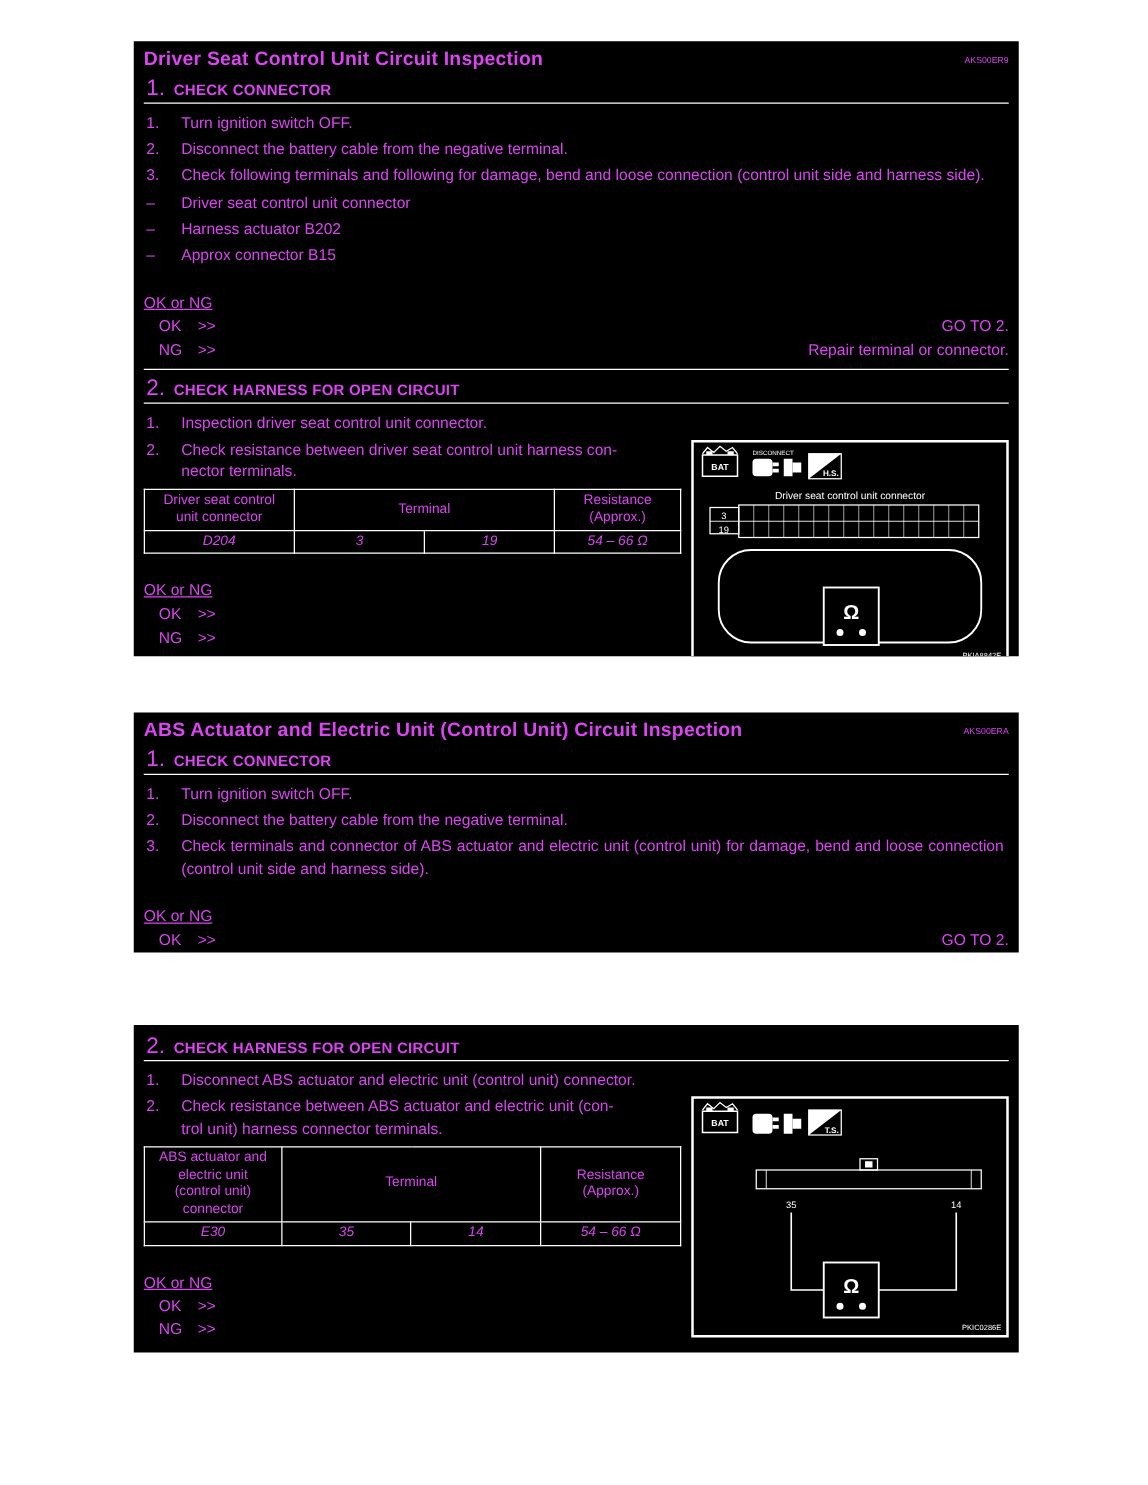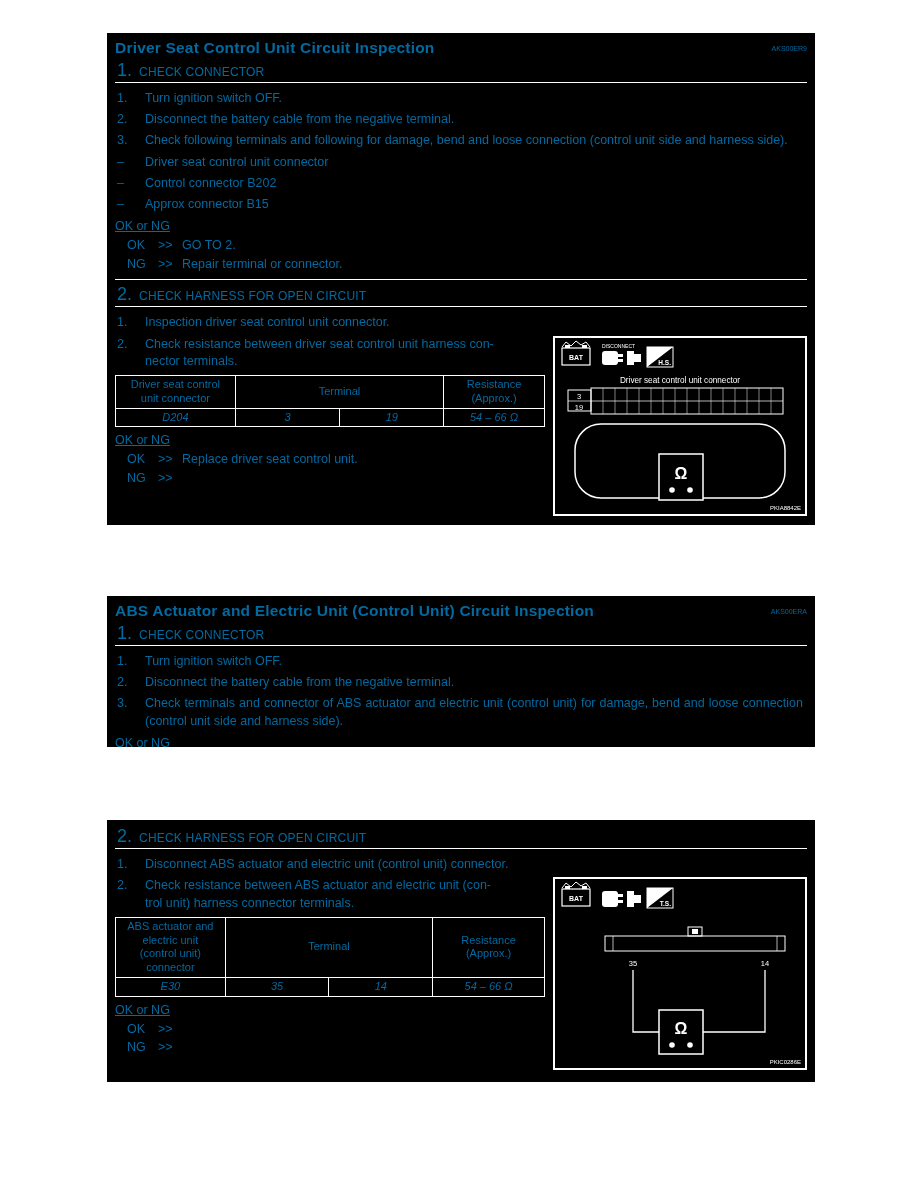--- a/index.html
+++ b/index.html
@@ -2,48 +2,48 @@
 <html><head>
 <meta charset="utf-8">
 <style>
   * { box-sizing: border-box; margin: 0; padding: 0; }
   html, body { background: #ffffff; }
   body { font-family: "Liberation Sans", sans-serif; }
   .page { position: relative; width: 918px; height: 1188px; background: #ffffff; overflow: hidden; }
 
   .panel {
     position: absolute; left: 107px; width: 708px;
-    background: #000000; color: #0369a1;
+    background: #000000; color: #d946ef;
     padding: 6px 8px; overflow: hidden;
   }
   #panel1 { top: 33px;  height: 492px; }
-  #panel2 { top: 596px; height: 151px; }
+  #panel2 { top: 570px; height: 192px; }
   #panel3 { top: 820px; height: 262px; }
 
   .title-row { display: flex; justify-content: space-between; align-items: flex-start; }
   .title { font-size: 15.5px; font-weight: bold; letter-spacing: .2px; line-height: 1.15; }
   .code { font-size: 7px; margin-top: 6px; flex: none; padding-left: 8px; }
 
   .step-head { display: flex; align-items: baseline; gap: 7px; padding: 1px 0 3px 2px;
                border-bottom: 1px solid #ffffff; margin-top: 3px; }
   .step-head.topline { border-top: 1px solid #ffffff; padding-top: 5px; margin-top: 7px; }
   .step-num { font-size: 18px; line-height: 1; }
-  .step-label { font-size: 12px; font-weight: normal; letter-spacing: .2px; }
+  .step-label { font-size: 12px; font-weight: bold; letter-spacing: .2px; }
 
   .items { margin-top: 7px; }
   .item { display: flex; font-size: 12.5px; line-height: 1.38; margin-bottom: 4px; }
   .item .marker { width: 30px; flex: none; padding-left: 2px; }
   .item .itext { flex: 1; white-space: pre-line; text-align: justify; padding-right: 4px; }
 
-  .okng { font-size: 12.5px; text-decoration: underline; margin: 6px 0 4px; }
+  .okng { font-size: 12.5px; text-decoration: underline; margin: 22px 0 4px; }
 
   .result { display: flex; font-size: 12.5px; line-height: 1.32; margin-bottom: 2px; }
   .result .r-label { width: 43px; flex: none; padding-left: 12px; }
   .result .r-arrow { width: 24px; flex: none; }
-  .result .r-text { flex: 1; white-space: pre-line; }
+  .result .r-text { flex: 1; white-space: pre-line; text-align: right; }
 
   .split { display: flex; margin-top: 2px; }
   .leftcol { width: 430px; flex: none; }
   .figure { flex: 1; margin-left: 8px; border: 2px solid #ffffff; background: #000000; }
   #fig1 { height: 180px; }
   #fig2 { height: 193px; }
   .figure svg { display: block; width: 100%; height: 100%; }
 
   table.spec { border-collapse: collapse; margin: 5px 0 3px; table-layout: fixed; }
   .spec th, .spec td { border: 1px solid #ffffff; font-size: 11px; font-weight: normal;
@@ -79,21 +79,21 @@
       <div class="item">
         <span class="marker">3.</span>
         <span class="itext">Check following terminals and following for damage, bend and loose connection (control unit side and harness side).</span>
       </div>
       <div class="item">
         <span class="marker">–</span>
         <span class="itext">Driver seat control unit connector</span>
       </div>
       <div class="item">
         <span class="marker">–</span>
-        <span class="itext">Control connector B202</span>
+        <span class="itext">Harness actuator B202</span>
       </div>
       <div class="item">
         <span class="marker">–</span>
         <span class="itext">Approx connector B15</span>
       </div>
     </div>
 
     <div class="okng">OK or NG</div>
 
     <div class="result">
@@ -151,21 +151,20 @@
               <td>54 – 66 Ω</td>
             </tr>
           </tbody>
         </table>
 
         <div class="okng">OK or NG</div>
 
         <div class="result">
           <span class="r-label">OK</span>
           <span class="r-arrow">&gt;&gt;</span>
-          <span class="r-text">Replace driver seat control unit.</span>
         </div>
         <div class="result">
           <span class="r-label">NG</span>
           <span class="r-arrow">&gt;&gt;</span>
         </div>
       </div>
 
       <div class="figure" id="fig1">
         <svg viewBox="0 0 250 176" preserveAspectRatio="none">
           <g>

